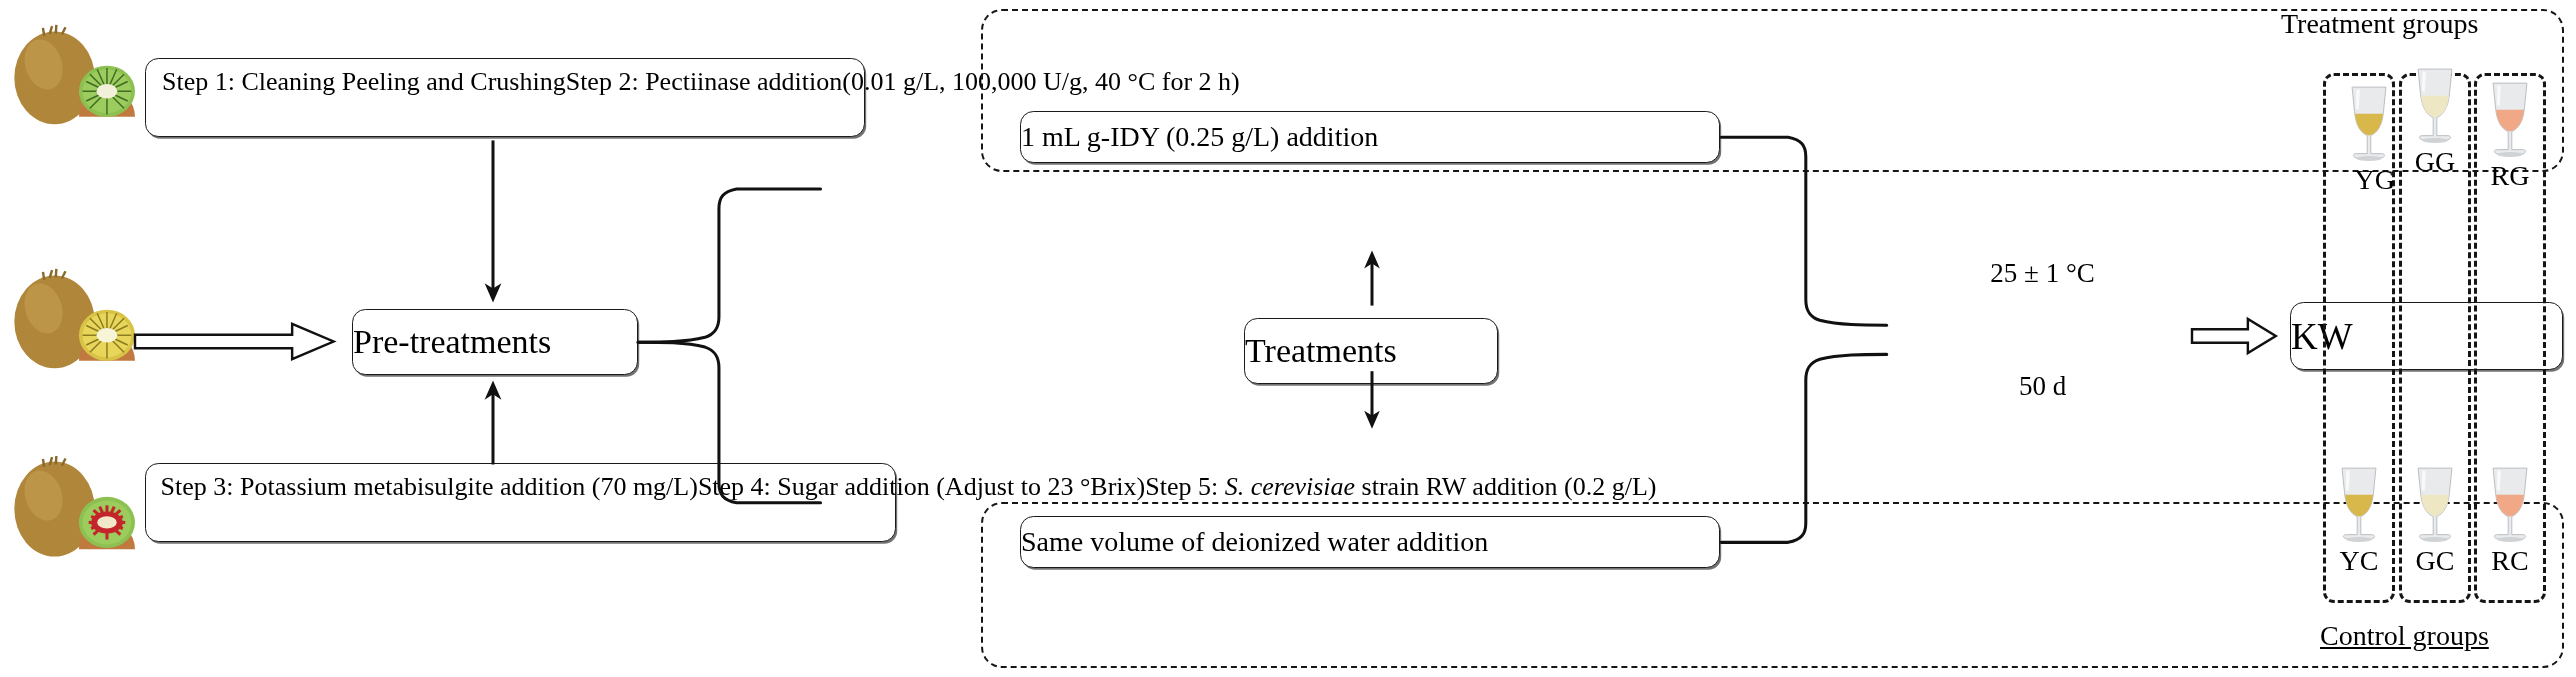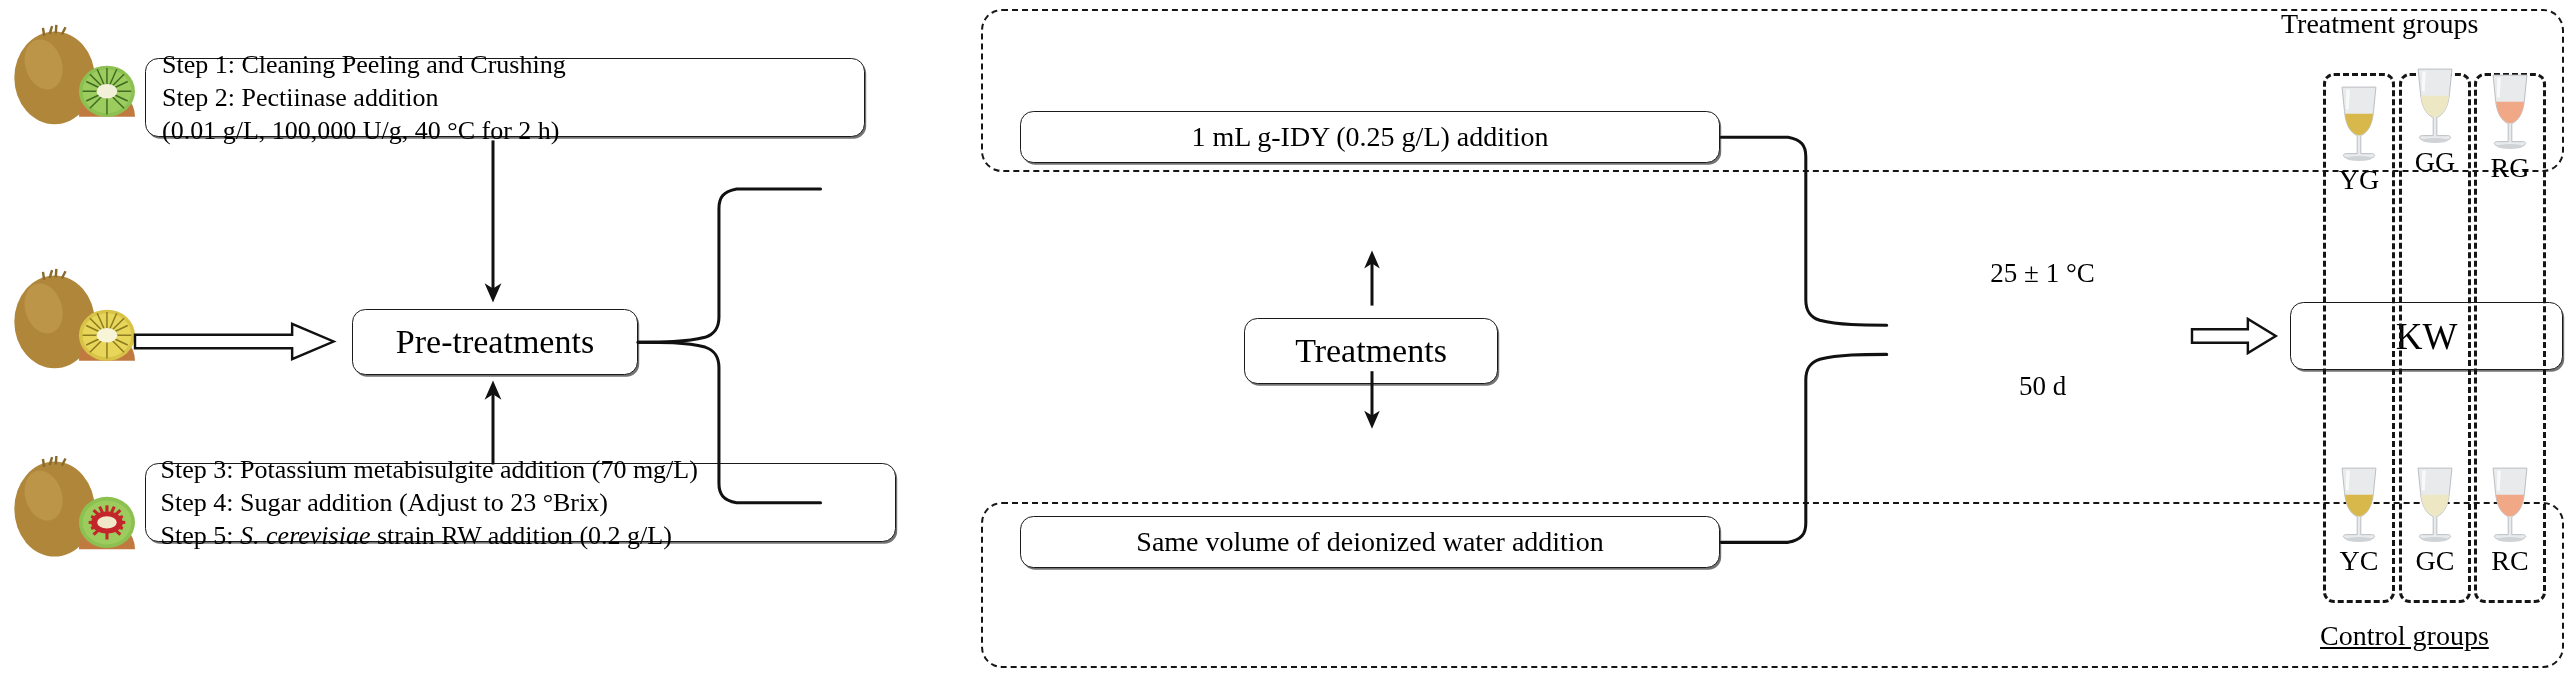--- a/index.html
+++ b/index.html
@@ -19,22 +19,20 @@
   }
   .abs { position: absolute; }
 
   
   .rbox {
     position: absolute;
     border: 1.8px solid #1a1a1a;
     border-radius: 13.4px;
     background: #ffffff;
     display: flex;
-    flex-direction: column;
-    justify-content: center;
     box-shadow: 1.8px 2.4px 0 -0.6px rgba(0,0,0,0.55);
   }
   .rbox.center { align-items: center; }
   .rbox .line {
     white-space: nowrap;
     line-height: 1.28;
   }
 
   
   .t-step   { font-size: 26px; }
@@ -280,41 +278,41 @@
   <div class="rbox center" style="left:2290px; top:302px; width:273px; height:68px;">
     <div class="t-kw">KW</div>
   </div>
 
   <div class="dashcol" style="left:2323px; top:73px; width:72px; height:530px;"></div>
   <div class="dashcol" style="left:2399px; top:73px; width:72px; height:530px;"></div>
   <div class="dashcol" style="left:2474px; top:73px; width:72px; height:530px;"></div>
 
   <div class="abs t-grp" style="left:2281px; top:8px;">Treatment groups</div>
 
-  <div class="glasscell" style="left:2323px; top:82px; width:72px;">
+  <div class="glasscell" style="left:2323px; top:82px; width:72px;align-items:flex-end;">
     <svg width="52" height="84" viewBox="0 0 86 138">
       <path d="M15 8 H71 L67 48 C65 72, 56 84, 46 88 L46 118 H64 C70 118, 72 124, 60 126 H26 C14 124, 16 118, 22 118 H40 L40 88 C30 84, 21 72, 19 48 Z" fill="#e8eaec" stroke="#b8bcc0" stroke-width="1.6"></path>
       <path d="M20 52 C22 74, 31 85, 43 88 C55 85, 64 74, 66 52 Z" fill="#d8b84a"></path>
       <path d="M22 12 L28 12 L26 46 L21 44 Z" fill="#ffffff" opacity="0.7"></path>
       <ellipse cx="43" cy="126" rx="21" ry="4" fill="#cfd3d6"></ellipse>
     </svg>
     <div class="glasslabel">YG</div>
   </div>
 
   <div class="glasscell" style="left:2399px; top:64px; width:72px;">
     <svg width="52" height="84" viewBox="0 0 86 138">
       <path d="M15 8 H71 L67 48 C65 72, 56 84, 46 88 L46 118 H64 C70 118, 72 124, 60 126 H26 C14 124, 16 118, 22 118 H40 L40 88 C30 84, 21 72, 19 48 Z" fill="#e8eaec" stroke="#b8bcc0" stroke-width="1.6"></path>
       <path d="M20 52 C22 74, 31 85, 43 88 C55 85, 64 74, 66 52 Z" fill="#ede7c4"></path>
       <path d="M22 12 L28 12 L26 46 L21 44 Z" fill="#ffffff" opacity="0.7"></path>
       <ellipse cx="43" cy="126" rx="21" ry="4" fill="#cfd3d6"></ellipse>
     </svg>
     <div class="glasslabel">GG</div>
   </div>
 
-  <div class="glasscell" style="left:2474px; top:70px; width:72px;">
+  <div class="glasscell" style="left:2474px; top:78px; width:72px;">
     <svg width="52" height="84" viewBox="0 0 86 138">
       <path d="M15 8 H71 L67 48 C65 72, 56 84, 46 88 L46 118 H64 C70 118, 72 124, 60 126 H26 C14 124, 16 118, 22 118 H40 L40 88 C30 84, 21 72, 19 48 Z" fill="#e8eaec" stroke="#b8bcc0" stroke-width="1.6"></path>
       <path d="M20 52 C22 74, 31 85, 43 88 C55 85, 64 74, 66 52 Z" fill="#f0a887"></path>
       <path d="M22 12 L28 12 L26 46 L21 44 Z" fill="#ffffff" opacity="0.7"></path>
       <ellipse cx="43" cy="126" rx="21" ry="4" fill="#cfd3d6"></ellipse>
     </svg>
     <div class="glasslabel">RG</div>
   </div>
 
   <div class="glasscell" style="left:2323px; top:463px; width:72px;">

